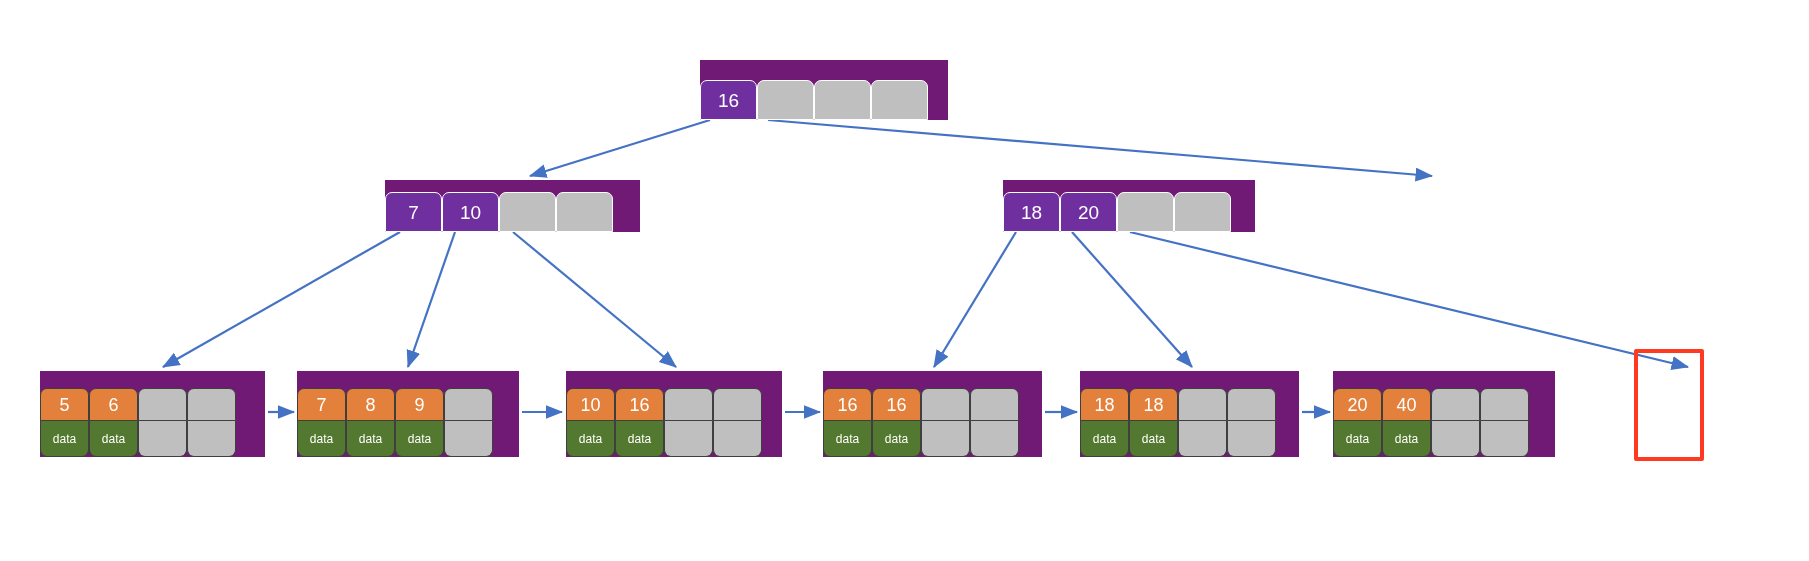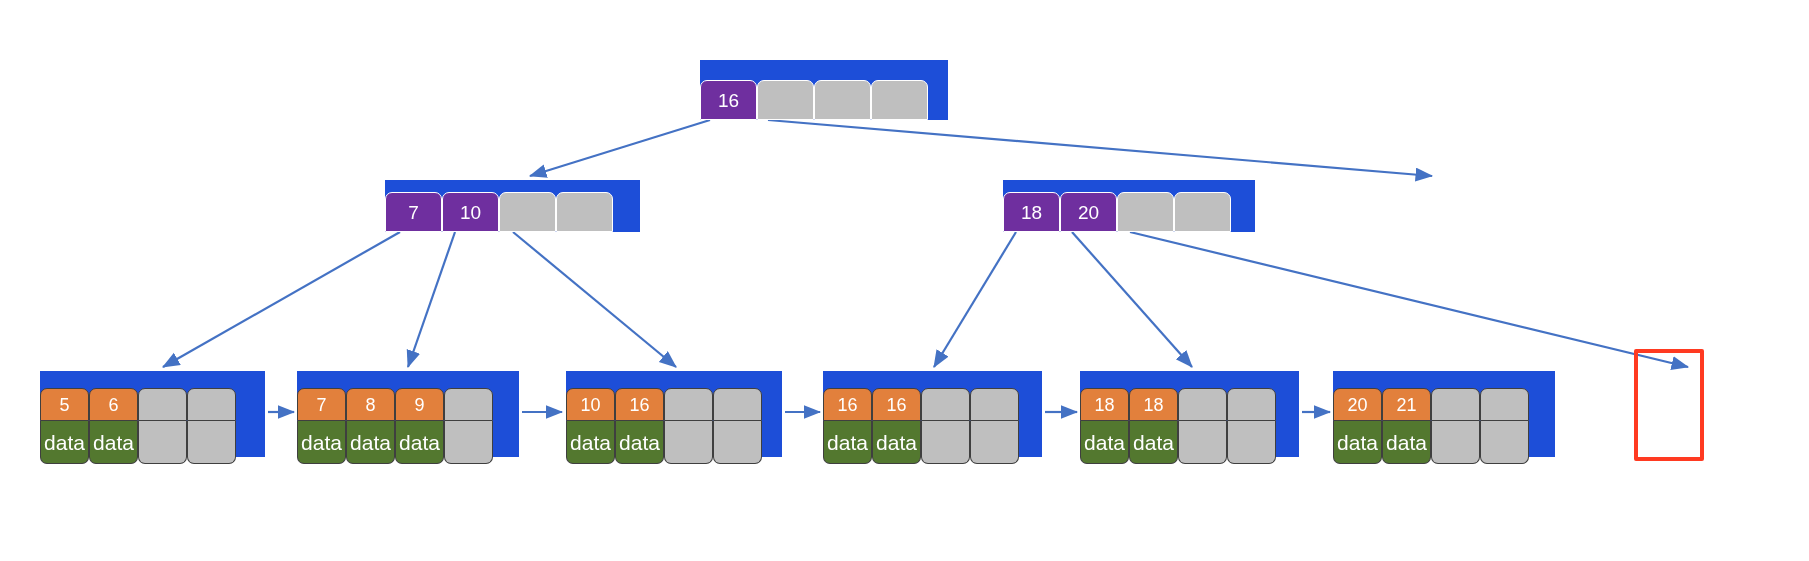--- a/index.html
+++ b/index.html
@@ -10,21 +10,21 @@
     overflow:hidden;
   }
   #stage{position:relative;width:1809px;height:561px;}
 
   
   #edges{position:absolute;left:0;top:0;width:1809px;height:561px;}
 
   
   .node{
     position:absolute;
-    background:#1d4ed8;
+    background:#701a75;
     box-sizing:border-box;
     display:flex;
     flex-direction:column;
     justify-content:flex-end;
     z-index:5;
   }
   .cellrow{display:flex;}
 
   
   .irow{height:40px;}
@@ -49,27 +49,27 @@
     background:#bfbfbf;
     color:#ffffff;
     font-size:18px;
     display:flex;align-items:center;justify-content:center;
     line-height:1;
   }
   .kcell.filled{background:#e2803c;}
 
   .drow{height:36px;}
   .dcell{
-    width:49px;height:43px;box-sizing:border-box;
+    width:49px;height:36px;box-sizing:border-box;
     border:1px solid #3f3f3f;
     border-top:none;
     border-radius:0 0 7px 7px;
     background:#bfbfbf;
     color:#ffffff;
-    font-size:21px;
+    font-size:12px;
     display:flex;align-items:center;justify-content:center;
     line-height:1;
   }
   .dcell.filled{background:#53782f;}
 
   
   #highlight{
     position:absolute;
     border:4px solid #ff3a21;
     box-sizing:border-box;
@@ -200,21 +200,21 @@
         <div class="cellrow drow">
           <div class="dcell filled">data</div>
           <div class="dcell filled">data</div>
           <div class="dcell"></div>
           <div class="dcell"></div>
         </div>
       </div>
       <div class="node" style="left: 1333px; top: 371px; width: 222px; height: 86px;">
         <div class="cellrow krow">
           <div class="kcell filled">20</div>
-          <div class="kcell filled">21</div>
+          <div class="kcell filled">40</div>
           <div class="kcell"></div>
           <div class="kcell"></div>
         </div>
         <div class="cellrow drow">
           <div class="dcell filled">data</div>
           <div class="dcell filled">data</div>
           <div class="dcell"></div>
           <div class="dcell"></div>
         </div>
       </div>

